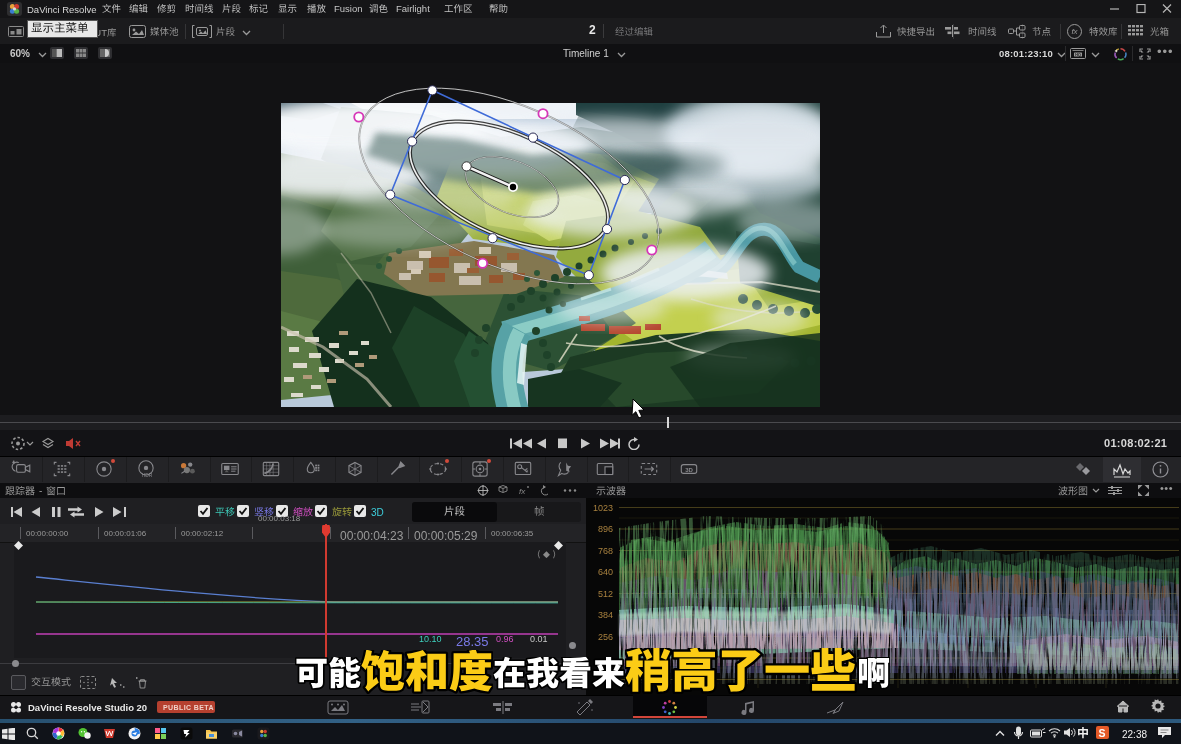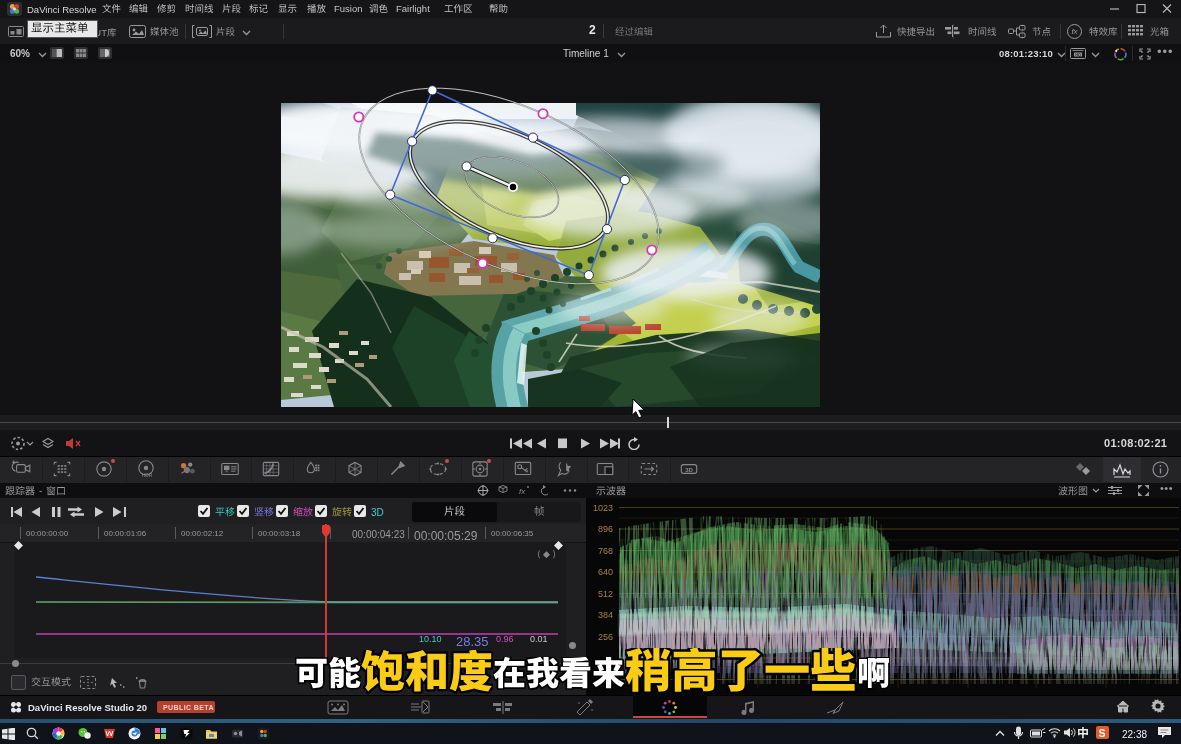--- a/index.html
+++ b/index.html
@@ -728,23 +728,23 @@
     <path d="M176 -15C194 -5 217 10 228 20L239 7C228 -3 204 -17 186 -26ZM164 -114L164 -70C164 -45 158 -14 98 5C101 9 106 16 109 20C172 -3 182 -38 182 -70L182 -114ZM122 -148L122 -31L138 -31L138 -132L207 -132L207 -32L224 -32L224 -148L180 -148L180 -170L237 -170L237 -188L180 -188L180 -210L162 -210L162 -148ZM19 -162L19 -32L34 -32L34 -146L53 -146L53 20L69 20L69 -146L89 -146L89 -52C89 -50 88 -50 87 -50C85 -50 80 -50 74 -50C77 -46 79 -38 80 -33C88 -33 94 -34 98 -37C103 -40 104 -45 104 -52L104 -162L69 -162L69 -210L53 -210L53 -162Z" fill="#8a8a8a"></path>
   </svg>
 <div class="abs" style="left:0;top:524px;width:586px;height:18px;background:#232326;border-bottom:1px solid #111;"></div>
 <div class="abs" style="left:20px;top:527px;width:1px;height:12px;background:#5a5a5e;"></div>
 <div class="t" style="left:26px;top:529px;font-size:8px;color:#9a9a9a;">00:00:00:00</div>
 <div class="abs" style="left:98px;top:527px;width:1px;height:12px;background:#5a5a5e;"></div>
 <div class="t" style="left:104px;top:529px;font-size:8px;color:#9a9a9a;">00:00:01:06</div>
 <div class="abs" style="left:175px;top:527px;width:1px;height:12px;background:#5a5a5e;"></div>
 <div class="t" style="left:181px;top:529px;font-size:8px;color:#9a9a9a;">00:00:02:12</div>
 <div class="abs" style="left:252px;top:527px;width:1px;height:12px;background:#5a5a5e;"></div>
-<div class="t" style="left:258px;top:529px;font-size:8px;color:#9a9a9a;">00:00:03:18</div>
+<div class="t" style="left:258px;top:514px;font-size:8px;color:#9a9a9a;">00:00:03:18</div>
 <div class="abs" style="left:330px;top:527px;width:1px;height:12px;background:#5a5a5e;"></div>
-<div class="t" style="left:352px;top:529px;font-size:10px;color:#9a9a9a;">00:00:04:23</div>
+<div class="t" style="left:340px;top:529px;font-size:12px;color:#9a9a9a;">00:00:04:23</div>
 <div class="abs" style="left:408px;top:527px;width:1px;height:12px;background:#5a5a5e;"></div>
 <div class="t" style="left:414px;top:529px;font-size:12px;color:#9a9a9a;">00:00:05:29</div>
 <div class="abs" style="left:485px;top:527px;width:1px;height:12px;background:#5a5a5e;"></div>
 <div class="t" style="left:491px;top:529px;font-size:8px;color:#9a9a9a;">00:00:06:35</div>
 <div class="abs" style="left:14px;top:542px;width:552px;height:116px;background:#1a1a1d;"></div>
 <svg class="abs" style="left:14px;top:541px" width="9" height="9" viewBox="0 0 9 9">
     <path d="M4.5 0L9 4.5 4.5 9 0 4.5z" fill="#e8e8e8"></path>
   </svg>
 <svg class="abs" style="left:554px;top:541px" width="9" height="9" viewBox="0 0 9 9">
     <path d="M4.5 0L9 4.5 4.5 9 0 4.5z" fill="#e8e8e8"></path>

